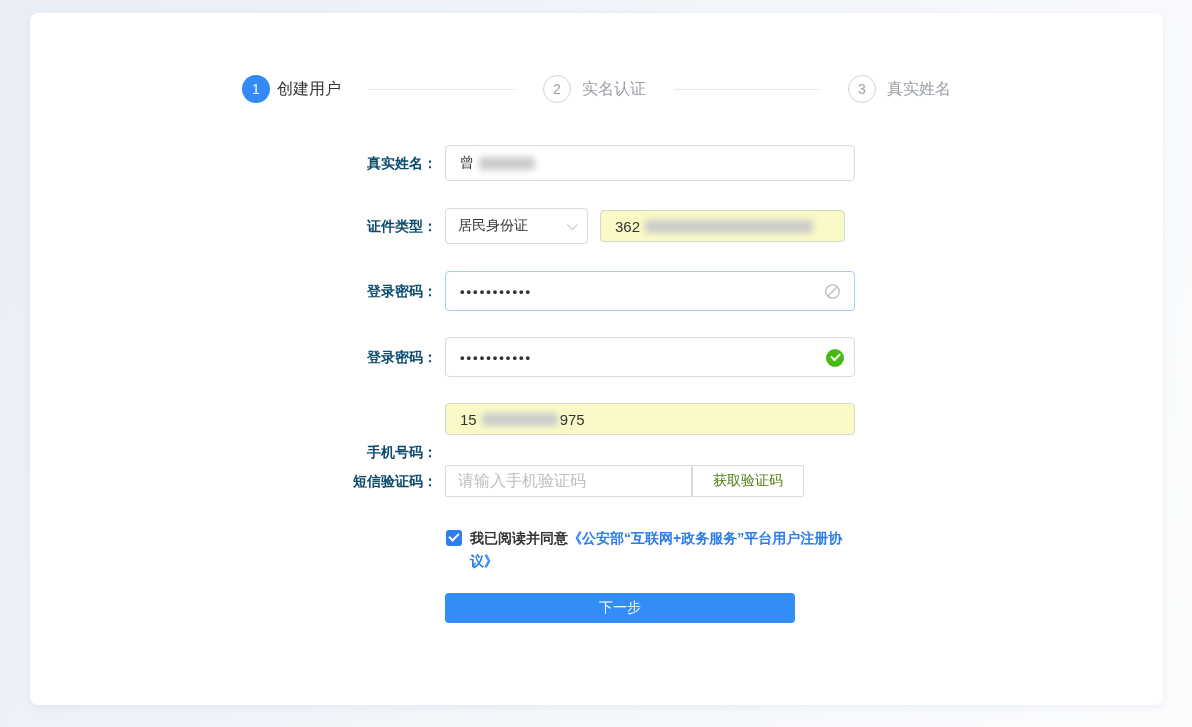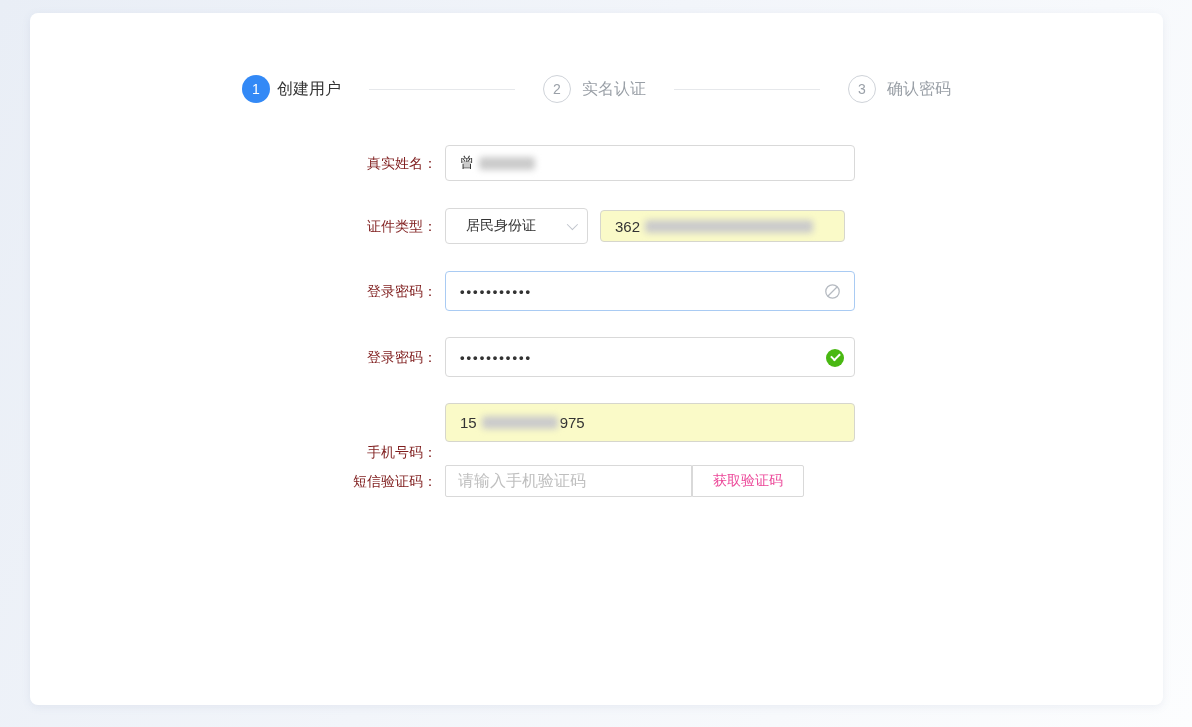--- a/index.html
+++ b/index.html
@@ -26,55 +26,55 @@
   }
   .step.active .step-circle { background:#3389f6; color:#ffffff; }
   .step.upcoming .step-circle { background:#ffffff; border:1px solid #cfd3d9; color:#9aa0a8; }
   .step-label { margin-left:11px; font-size:16px; }
   .step.active .step-label { color:#333333;margin-left:7px; }
   .step.upcoming .step-label { color:#999fa6; }
   .connector { width:146px; height:1px; background:#e6e8eb; margin:0 28px; }
   
   .row { position:absolute; left:0; width:100%; }
   .row-label {
-    position:absolute; right:726px; font-size:14px; font-weight:400;
-    color:#7f1d1d; white-space:nowrap;
+    position:absolute; right:726px; font-size:14px; font-weight:700;
+    color:#0c4a6e; white-space:nowrap;
   }
   .field {
     position:absolute; background:#ffffff; border:1px solid #d9d9d9;
     border-radius:4px; font-size:14px; color:#333333;
     display:flex; align-items:center; padding:0 14px;
   }
   .field.yellow { background:#fafac8; border-color:#d6d6cd; }
   .blur-blob {
     display:inline-block; height:13px; background:#cbcbcb;
     filter:blur(3px); border-radius:3px; margin-left:5px; vertical-align:middle;
   }
   .dots { letter-spacing:2px; font-weight:700; font-size:13px; color:#333; }
   
   .r1 { top:132px; } .r1 .row-label{ top:10px; } .r1 .field{ left:415px; top:0; width:410px; height:36px; }
   .r2 { top:195px; } .r2 .row-label{ top:10px; }
   .select-box { position:absolute; left:415px; top:0; width:143px; height:36px;
     border:1px solid #d9d9d9; border-radius:4px; background:#fff; display:flex;
-    align-items:center; padding:0 20px; font-size:14px; color:#333; }
+    align-items:center; padding:0 12px; font-size:14px; color:#333; }
   .chevron { position:absolute; right:12px; top:13px; width:8px; height:8px;
     border-right:1.5px solid #c0c4cc; border-bottom:1.5px solid #c0c4cc;
     transform:rotate(45deg) translateY(-2px); }
   .r2 .field{ left:570px; top:2px; width:245px; height:32px; font-size:15px;text-align:center; }
   .r3 { top:258px; } .r3 .row-label{ top:12px; } .r3 .field{ left:415px; top:0; width:410px; height:40px; border-color:#a9cbf3; }
   .r4 { top:324px; } .r4 .row-label{ top:12px; } .r4 .field{ left:415px; top:0; width:410px; height:40px; }
-  .r5 { top:390px; } .r5 .row-label{ top:9px;margin-top:32px; } .r5 .field{ left:415px; top:0; width:410px; height:39px; font-size:15px; }
+  .r5 { top:390px; } .r5 .row-label{ top:9px;margin-top:32px; } .r5 .field{ left:415px; top:0; width:410px; height:32px; font-size:15px; }
   .r6 { top:452px; } .r6 .row-label{ top:8px; }
   .sms-input { position:absolute; left:415px; top:0; width:247px; height:32px;
     border:1px solid #d9d9d9; border-radius:2px 0 0 2px; padding:0 12px;
     font-size:16px; color:#333; outline:none; font-family:inherit; }
   .sms-input::placeholder { color:#bfbfbf; }
   .code-btn { position:absolute; left:662px; top:0; width:112px; height:32px;
     background:#fff; border:1px solid #d9d9d9; border-radius:0 2px 2px 0;
-    font-size:14px; color:#ec4899; font-family:inherit; cursor:pointer; }
+    font-size:14px; color:#4d7c0f; font-family:inherit; cursor:pointer; }
   
   .eye-icon { position:absolute; right:12px; top:10px; width:19px; height:19px; cursor:pointer; }
   .check-badge { position:absolute; right:10px; top:11px; width:18px; height:18px;
     border-radius:50%; background:#49b812; }
   .check-badge::after { content:""; position:absolute; left:5px; top:4px; width:7px; height:4px;
     border-left:2px solid #fff; border-bottom:2px solid #fff; transform:rotate(-45deg); }
   
   .agreement { position:absolute; top:514px; left:416px; width:412px; }
   .checkbox { position:absolute; left:0; top:3px; width:16px; height:16px;
     background:#2d7ff0; border-radius:3px; cursor:pointer; }
@@ -99,21 +99,21 @@
       <div class="step-label">创建用户</div>
     </div>
     <div class="connector"></div>
     <div class="step upcoming">
       <div class="step-circle">2</div>
       <div class="step-label">实名认证</div>
     </div>
     <div class="connector"></div>
     <div class="step upcoming">
       <div class="step-circle">3</div>
-      <div class="step-label">确认密码</div>
+      <div class="step-label">真实姓名</div>
     </div>
   </div>
 
   <div class="row r1">
     <span class="row-label">真实姓名：</span>
     <div class="field">
       <span>曾</span>
       <span class="blur-blob" style="width:56px"></span>
     </div>
   </div>
@@ -157,15 +157,22 @@
       <span>975</span>
     </div>
   </div>
 
   <div class="row r6">
     <span class="row-label">短信验证码：</span>
     <input class="sms-input" placeholder="请输入手机验证码" style="">
     <button class="code-btn">获取验证码</button>
   </div>
 
+  <div class="agreement">
+    <span class="checkbox"></span>
+    <div class="agree-text">
+      <span>我已阅读并同意</span><a class="agree-link">《公安部“互联网+政务服务”平台用户注册协议》</a>
+    </div>
+  </div>
 
+  <button class="next-btn">下一步</button>
 
 </div>
 
 </body></html>

